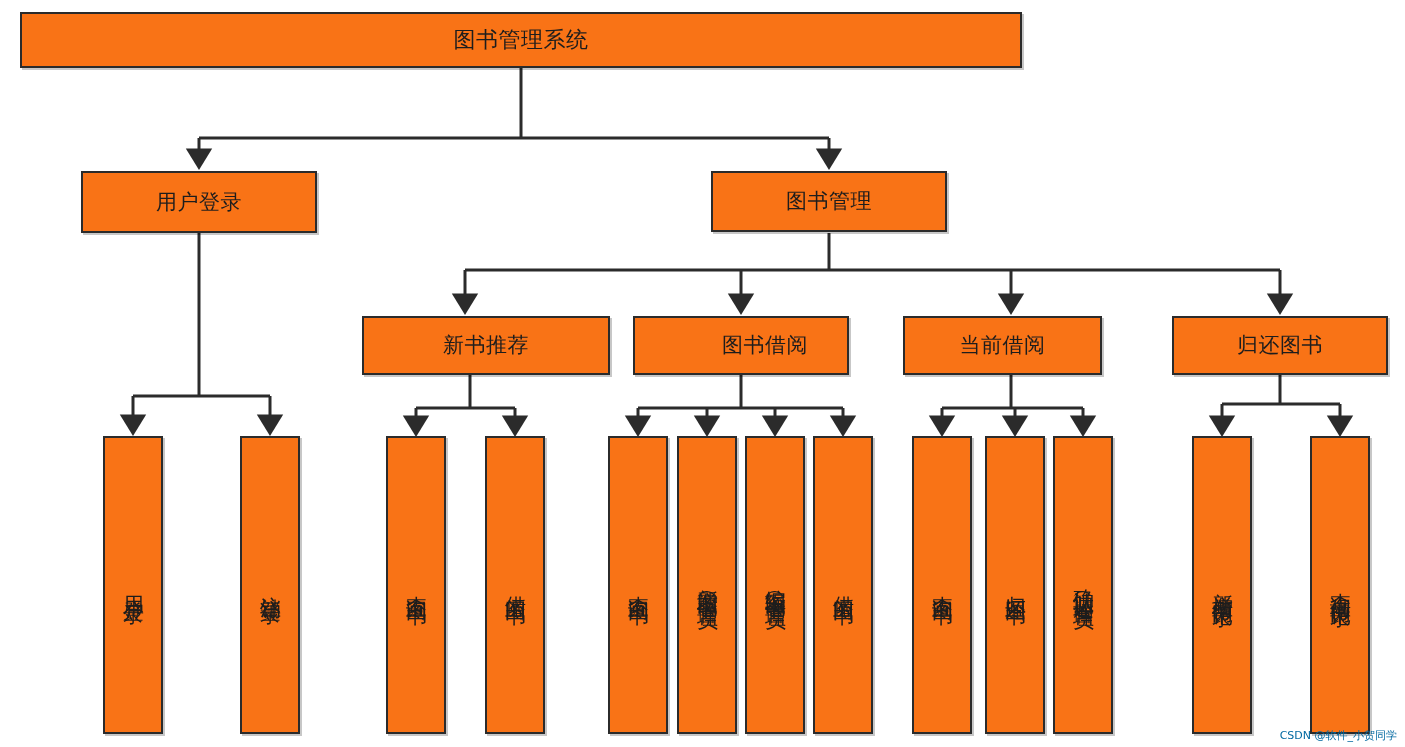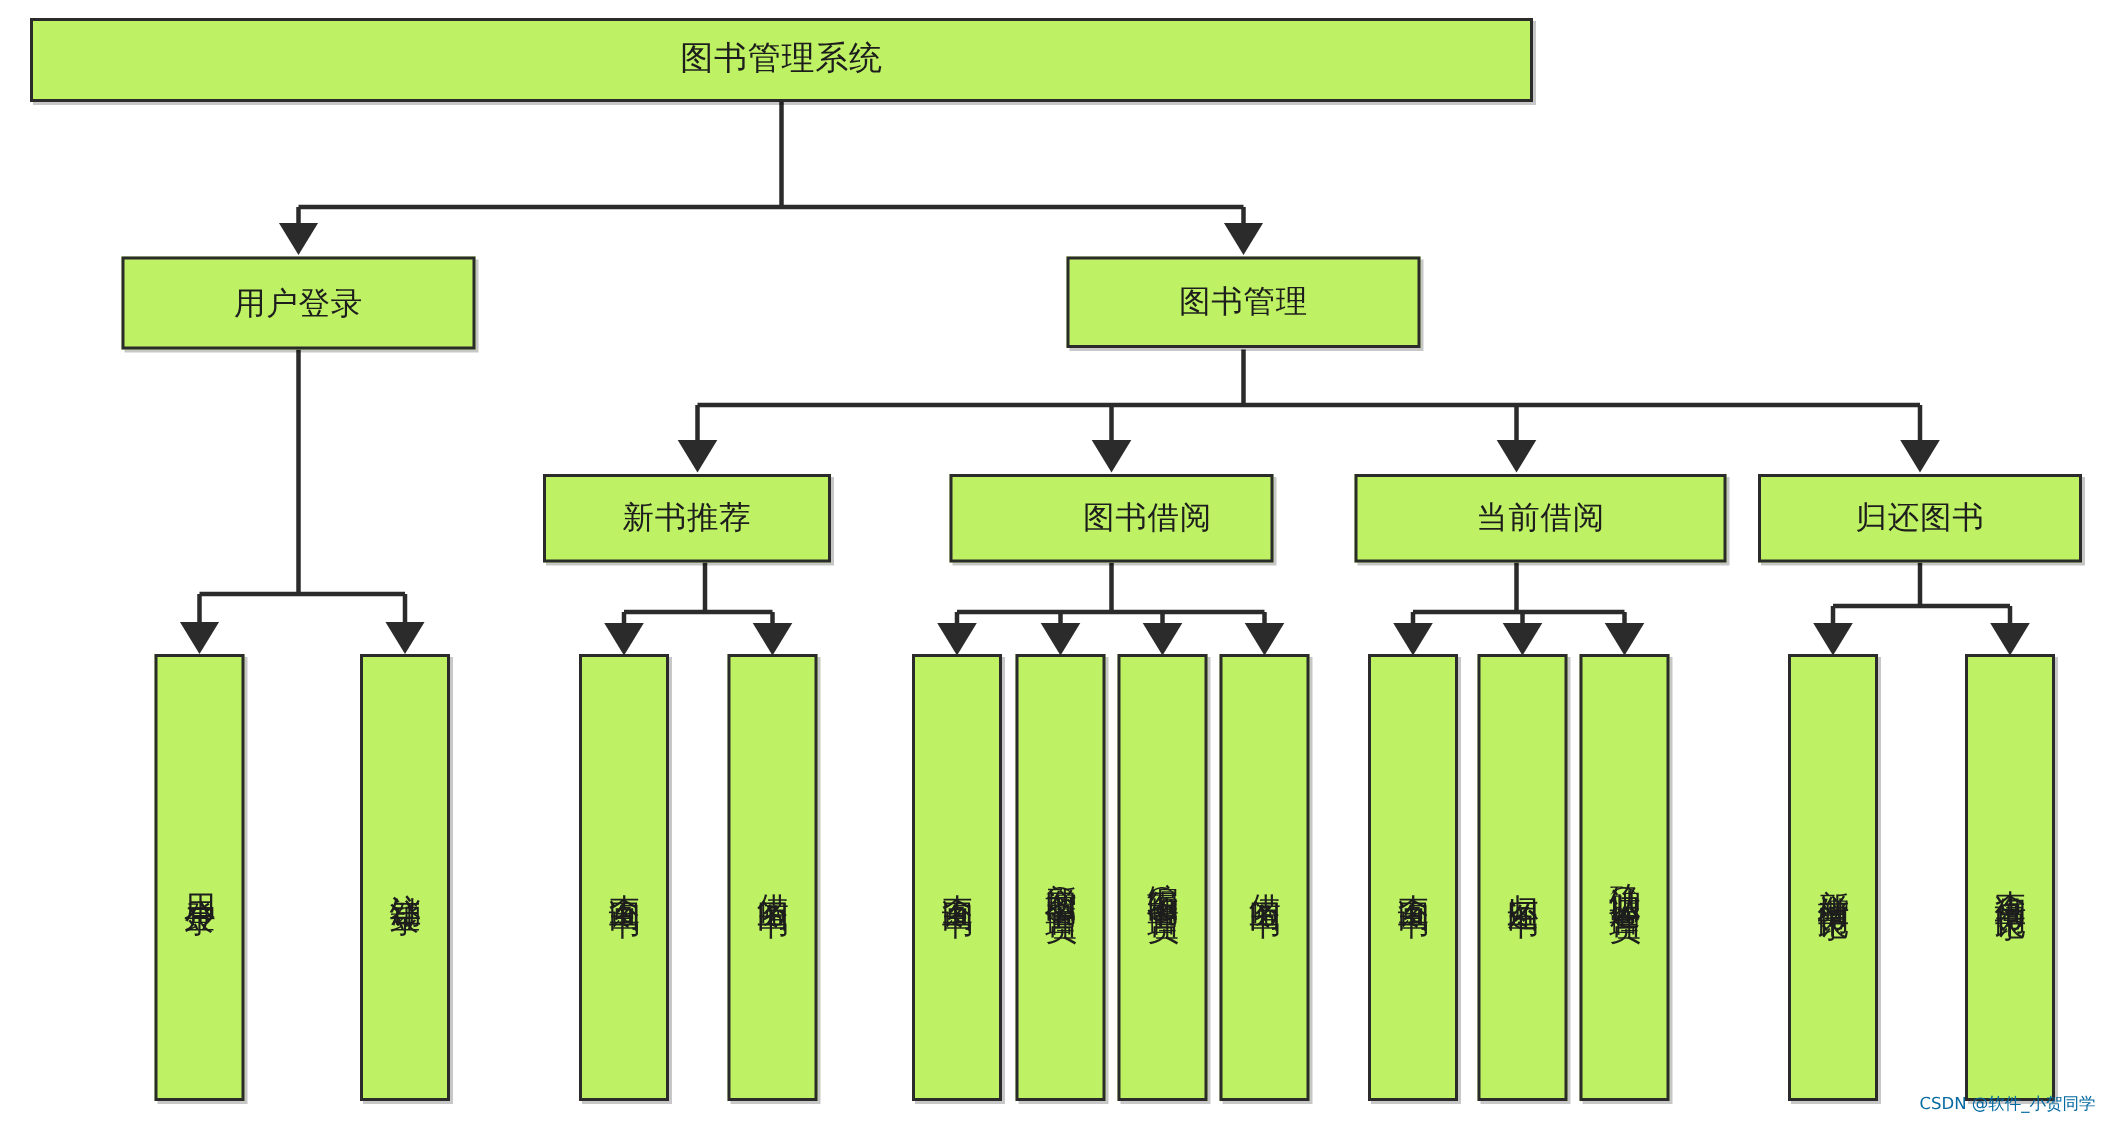--- a/index.html
+++ b/index.html
@@ -18,21 +18,21 @@
   svg.edges {
     position: absolute;
     left: 0;
     top: 0;
     width: 1405px;
     height: 747px;
   }
   .node {
     position: absolute;
     box-sizing: border-box;
-    background: #bef264;
+    background: #f97316;
     border: 2px solid #2b2b2b;
     display: flex;
     align-items: center;
     justify-content: center;
     box-shadow: 2px 2px 0 rgba(0,0,0,0.22);
   }
   .node .label {
     color: #1d1d1d;
     text-align: center;
     line-height: 1.18;
@@ -119,27 +119,27 @@
     <span class="label">图书管理系统</span>
   </div>
 
   <div class="node horiz" style="left:81px; top:171px; width:236px; height:62px;">
     <span class="label">用户登录</span>
   </div>
   <div class="node horiz" style="left:711px; top:171px; width:236px; height:61px;">
     <span class="label">图书管理</span>
   </div>
 
-  <div class="node horiz" style="left:362px; top:316px; width:192px; height:59px;">
+  <div class="node horiz" style="left:362px; top:316px; width:248px; height:59px;">
     <span class="label">新书推荐</span>
   </div>
   <div class="node horiz" style="left:633px; top:316px; width:216px; height:59px;padding-left:48px;">
     <span class="label">图书借阅</span>
   </div>
-  <div class="node horiz" style="left:903px; top:316px; width:248px; height:59px;">
+  <div class="node horiz" style="left:903px; top:316px; width:199px; height:59px;">
     <span class="label">当前借阅</span>
   </div>
   <div class="node horiz" style="left:1172px; top:316px; width:216px; height:59px;">
     <span class="label">归还图书</span>
   </div>
 
   <div class="node vert" style="left:103px; top:436px; width:60px; height:298px;">
     <span class="label">用户登录</span>
   </div>
   <div class="node vert" style="left:240px; top:436px; width:60px; height:298px;">

